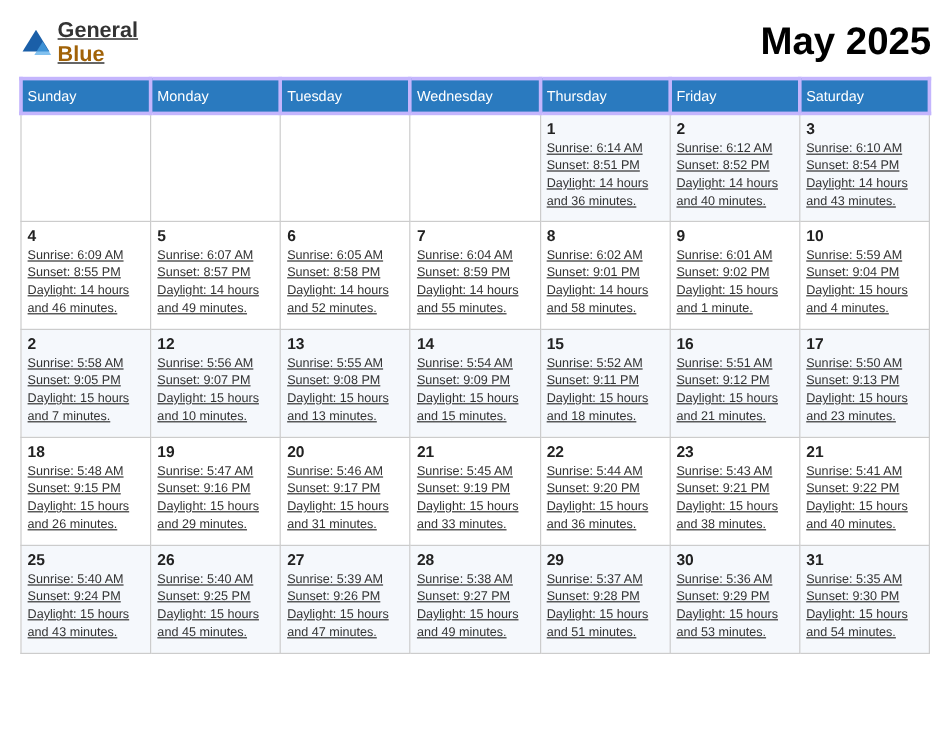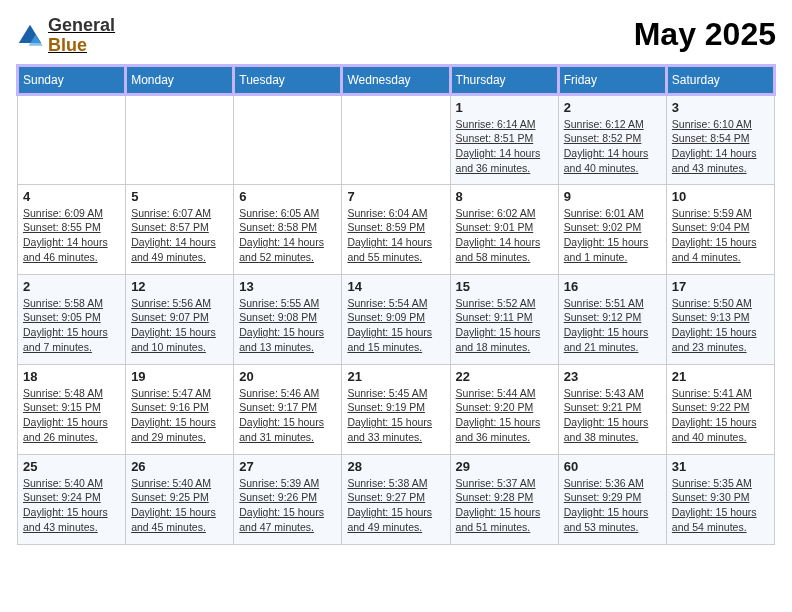--- a/index.html
+++ b/index.html
@@ -242,21 +242,21 @@
         </td>
         <td>
           <span class="day-num">28</span>
           <div class="day-info">Sunrise: 5:38 AM<br>Sunset: 9:27 PM<br>Daylight: 15 hours and 49 minutes.</div>
         </td>
         <td>
           <span class="day-num">29</span>
           <div class="day-info">Sunrise: 5:37 AM<br>Sunset: 9:28 PM<br>Daylight: 15 hours and 51 minutes.</div>
         </td>
         <td>
-          <span class="day-num">60</span>
+          <span class="day-num">30</span>
           <div class="day-info">Sunrise: 5:36 AM<br>Sunset: 9:29 PM<br>Daylight: 15 hours and 53 minutes.</div>
         </td>
         <td>
           <span class="day-num">31</span>
           <div class="day-info">Sunrise: 5:35 AM<br>Sunset: 9:30 PM<br>Daylight: 15 hours and 54 minutes.</div>
         </td>
       </tr>
     </tbody>
 </table>
 

